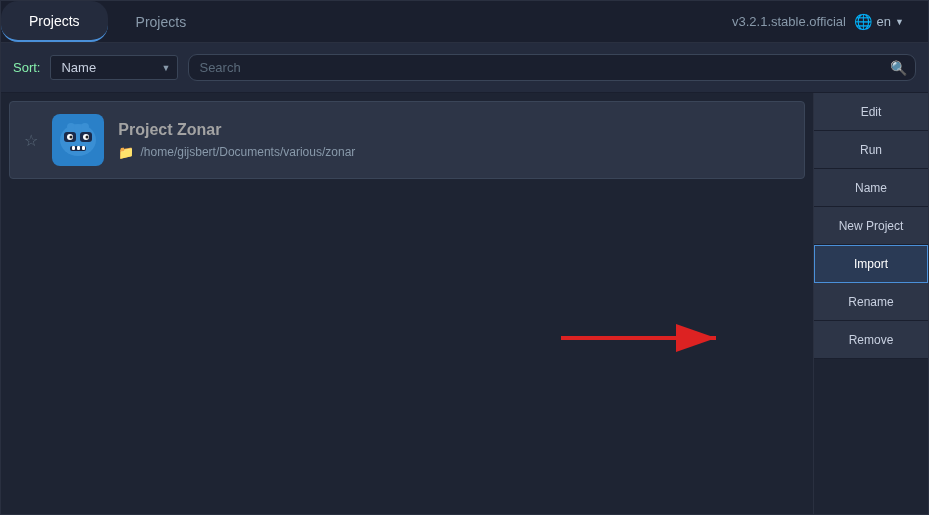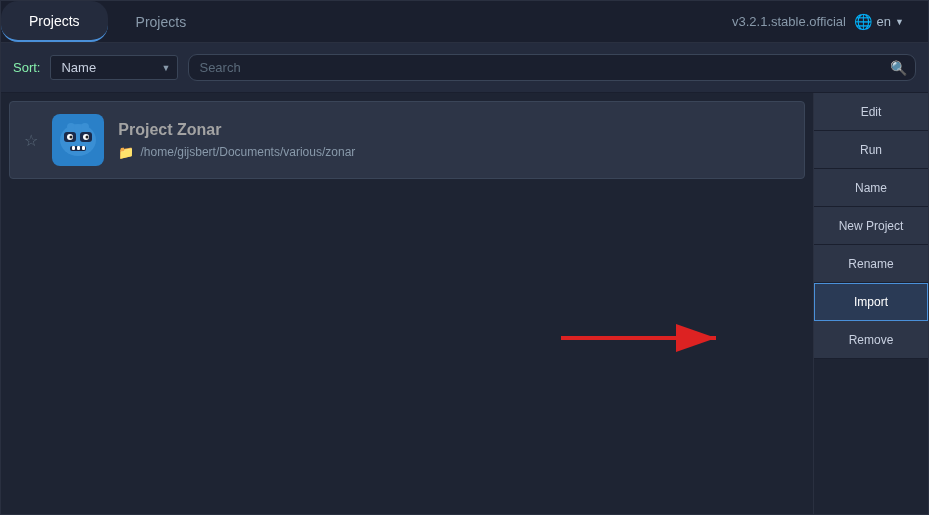--- a/index.html
+++ b/index.html
@@ -348,19 +348,19 @@
           <line x1="10" y1="20" x2="165" y2="20" stroke="#dd2222" stroke-width="4" marker-end="url(#arrowhead)"></line>
         </svg>
       </div>
     </div>
 
     <div class="action-buttons">
       <button class="action-btn">Edit</button>
       <button class="action-btn">Run</button>
       <button class="action-btn">Name</button>
       <button class="action-btn">New Project</button>
+      <button class="action-btn highlighted">Import</button>
       <button class="action-btn">Rename</button>
-      <button class="action-btn highlighted">Import</button>
       <button class="action-btn">Remove</button>
     </div>
 
   </div>
 </div>
 
 </body></html>

